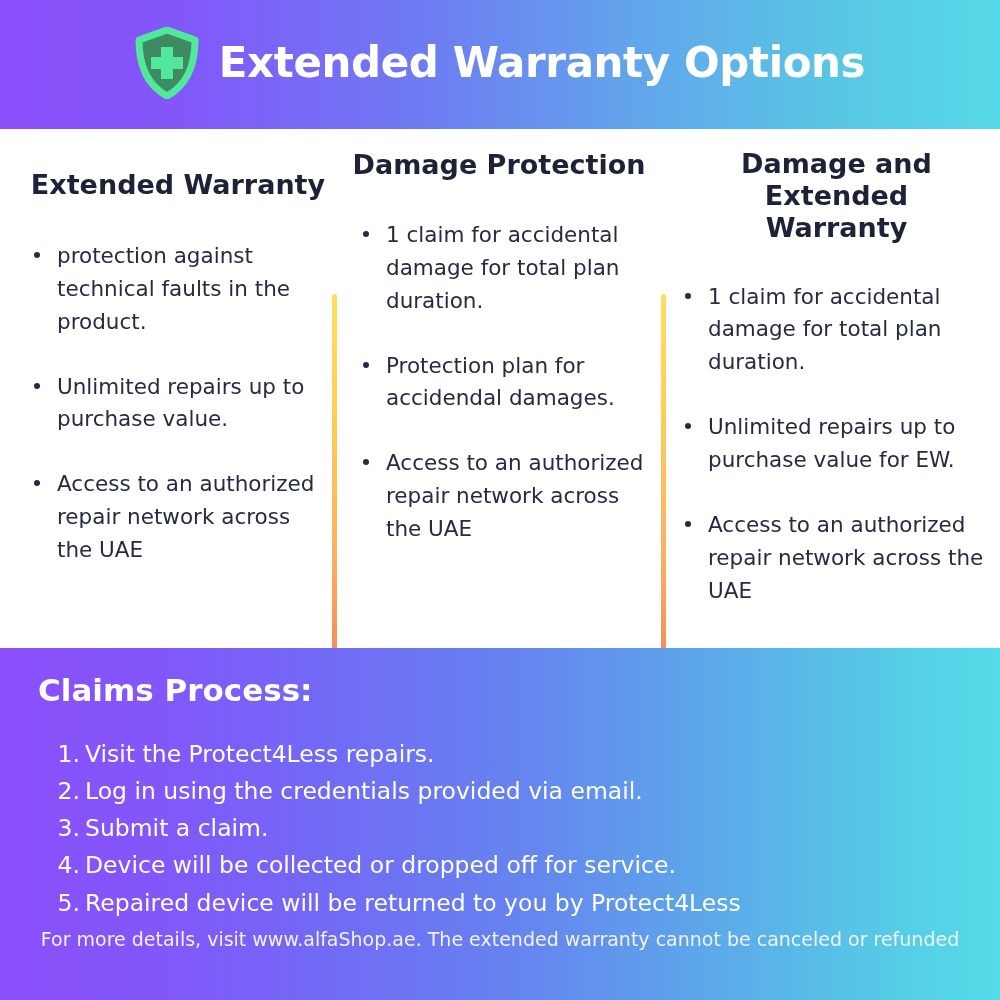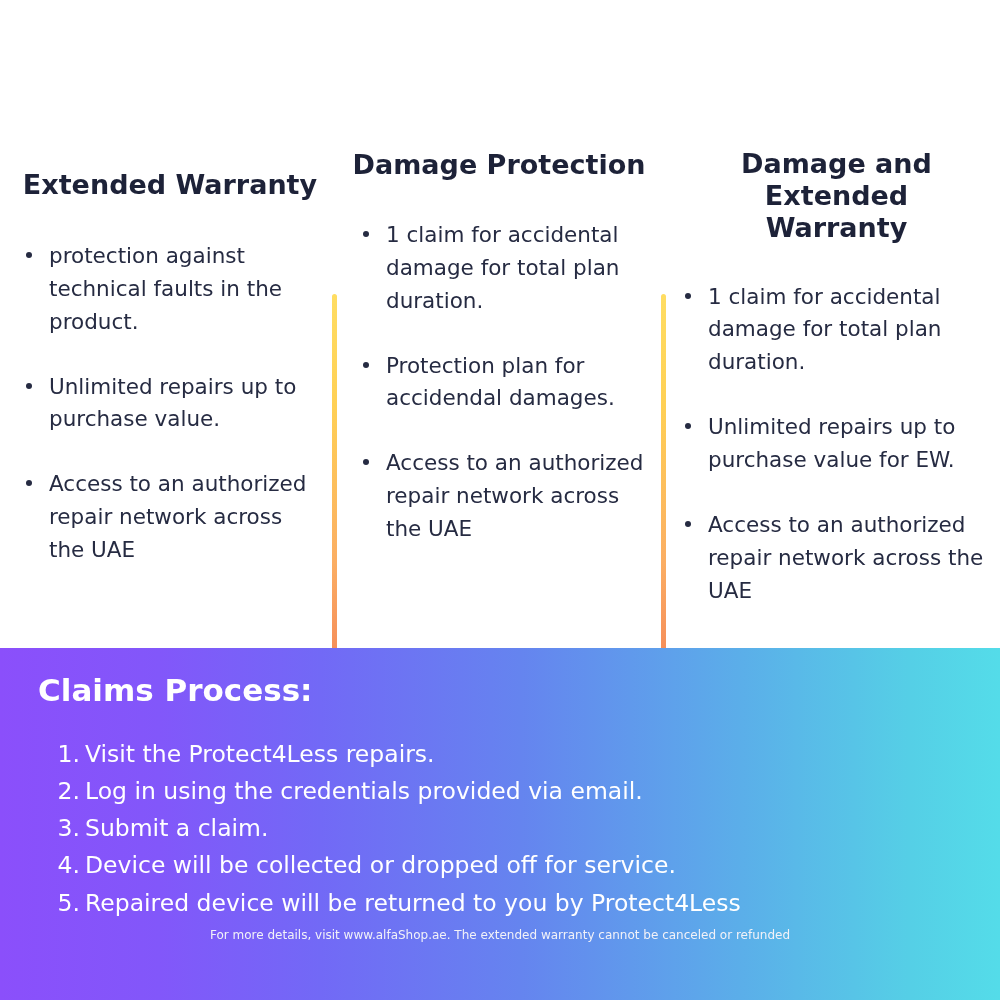--- a/index.html
+++ b/index.html
@@ -67,21 +67,21 @@
     border-radius: 3px;
     background: linear-gradient(180deg, #FFDD62 0%, #FFD055 25%, #FBAE63 60%, #F48657 85%, #F2794E 100%);
   }
   #divider-1 { left: 332px; }
   #divider-2 { left: 661px; }
 
   .column {
     position: absolute;
     top: 0;
   }
-  #column-1 { left: 4px;   width: 332px; }
+  #column-1 { left: 12px;   width: 332px; }
   #column-2 { left: 337px; width: 324px; }
   #column-3 { left: 666px; width: 334px; }
 
   .col-header {
     font-family: "DejaVu Sans", sans-serif;
     font-weight: bold;
     font-size: 27px;
     color: #1D2238;
     text-align: center;
     line-height: 1.18;
@@ -159,30 +159,41 @@
     text-align: right;
     padding-right: 5px;
   }
   #claims-footnote {
     position: absolute;
     left: 0;
     right: 0;
     top: 280px;
     text-align: center;
     font-family: "DejaVu Sans", sans-serif;
-    font-size: 12px;
+    font-size: 19px;
     color: #F2F2F8;
     padding: 0 28px;
   }
 </style>
 </head>
 <body>
 
 <div id="page">
 
+  <div id="header">
+    <div id="header-inner">
+      <span class="shield-icon">
+        <svg width="64" height="72" viewBox="0 0 64 72" aria-hidden="true">
+          <path d="M32 3 L60 13 C60 36 54 57 32 69 C10 57 4 36 4 13 Z" fill="#3D8A63" stroke="#52E89B" stroke-width="7" stroke-linejoin="round"></path>
+          <path d="M26 20 h12 v10 h10 v12 h-10 v10 h-12 v-10 h-10 v-12 h10 Z" fill="#52E89B"></path>
+        </svg>
+      </span>
+      <span id="header-title">Extended Warranty Options</span>
+    </div>
+  </div>
 
   <div id="panel">
 
     <div class="divider" id="divider-1"></div>
     <div class="divider" id="divider-2"></div>
 
     <div class="column" id="column-1">
       <div class="col-header">Extended Warranty</div>
       <ul class="bullets">
         <li>

